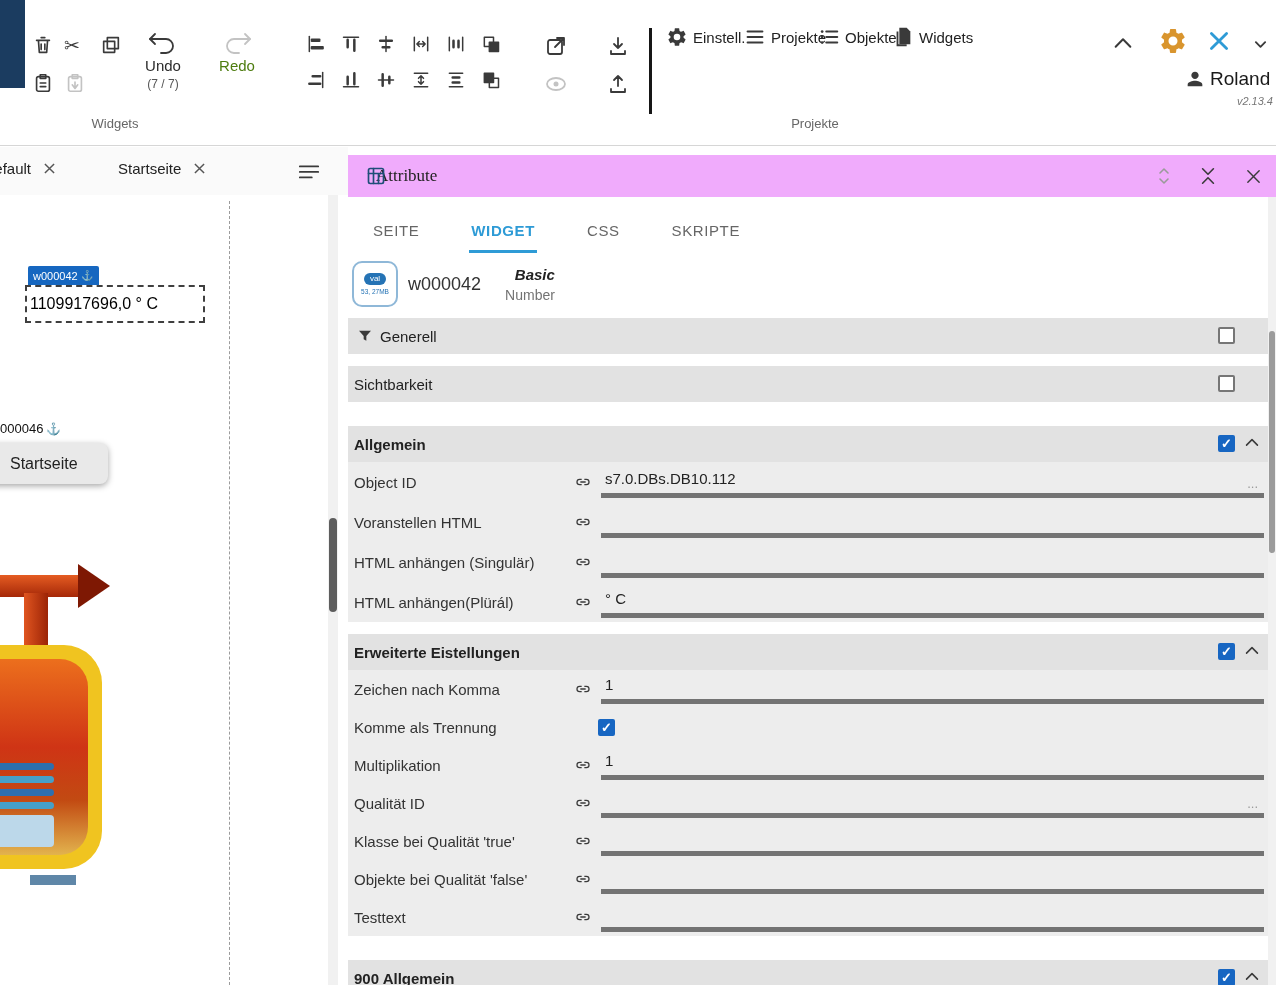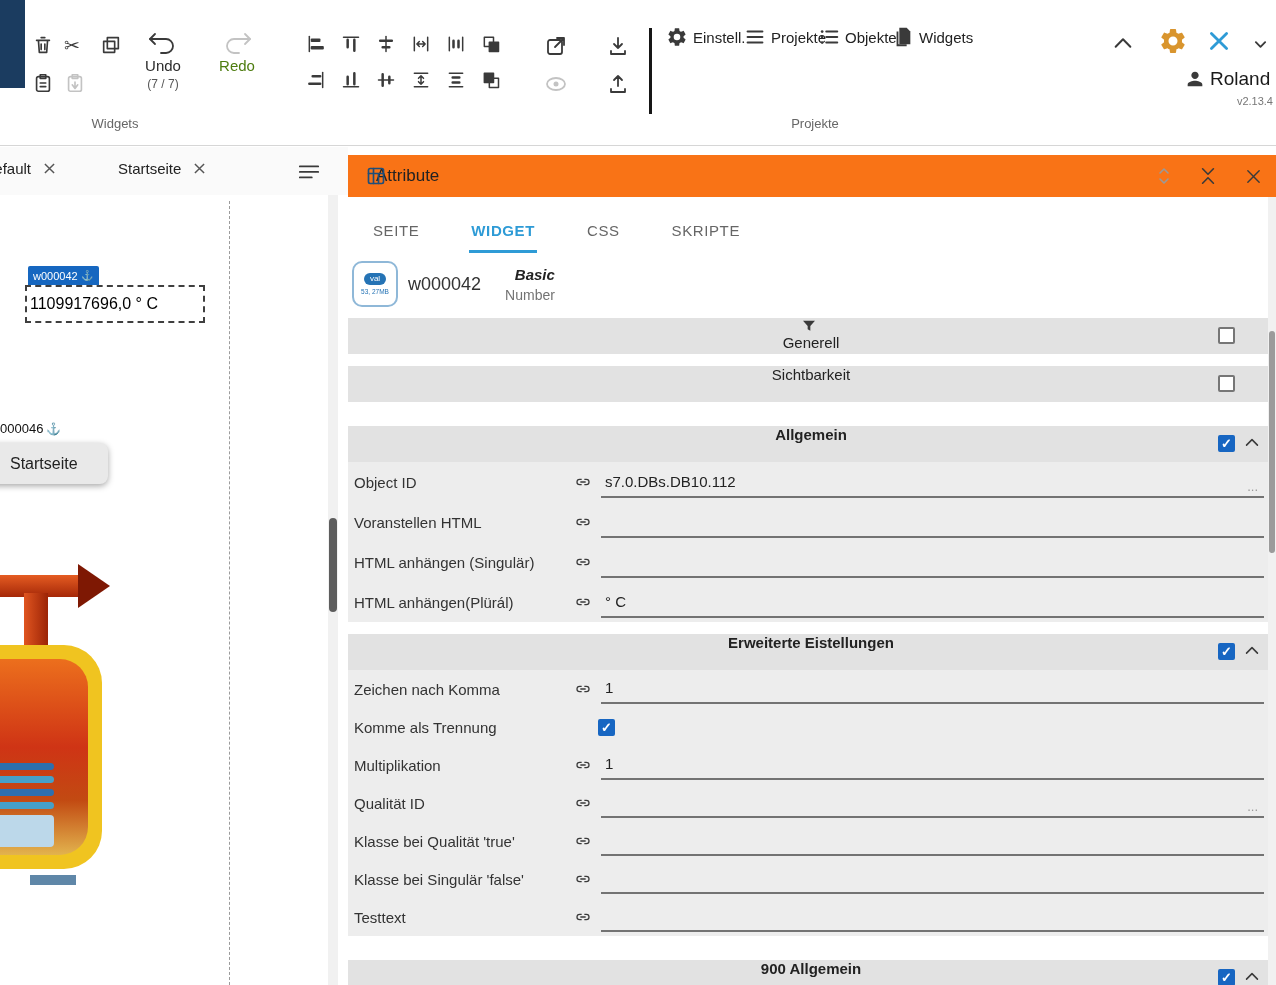--- a/index.html
+++ b/index.html
@@ -16,72 +16,72 @@
   .corner{position:absolute;left:0;top:0;width:25px;height:88px;background:#1b3c60;}
   .tb-text{position:absolute;text-align:center;color:#2b2b2b;}
   .undo-label{left:130px;top:57px;width:66px;font-size:15px;}
   .undo-count{left:130px;top:77px;width:66px;font-size:12px;color:#555;}
   .redo-label{left:206px;top:57px;width:62px;font-size:15px;color:#4d7c0f;}
   .tb-divider{position:absolute;left:649px;top:28px;width:3px;height:86px;background:#161616;}
   .menu-item{position:absolute;top:26px;width:78px;display:flex;align-items:center;gap:5px;cursor:pointer;}
   .menu-item .lbl{font-size:15px;color:#222;}
   .group-label{position:absolute;top:116px;font-size:13px;color:#666;text-align:center;}
   .user-name{position:absolute;left:1210px;top:68px;font-size:19px;color:#1a1a1a;}
-  .app-version{position:absolute;right:3px;top:95px;font-size:11px;color:#777;}
+  .app-version{position:absolute;right:3px;top:95px;font-size:11px;font-style:italic;color:#777;}
   .glyph-ico{position:absolute;font-size:19px;color:#3a3a3a;line-height:1;}
 
   
   .left-region{position:absolute;left:0;top:147px;width:348px;height:838px;background:#fff;}
   .tabbar{position:absolute;left:0;top:0;width:348px;height:48px;background:#fafafa;}
   .doc-tab{position:absolute;top:13px;display:flex;align-items:center;gap:13px;font-size:15px;color:#222;cursor:pointer;white-space:nowrap;}
   .tab-close svg{stroke:#555;stroke-width:1.6;}
   .tabbar-menu{position:absolute;left:298px;top:15px;cursor:pointer;}
   .canvas{position:absolute;left:0;top:48px;width:330px;height:790px;background:#fff;overflow:hidden;}
   .guide{position:absolute;left:229px;top:6px;height:784px;border-left:1px dashed #9b9b9b;}
   .widget-label{position:absolute;left:28px;top:71px;height:19px;background:#1667c0;color:#fff;font-size:11px;display:flex;align-items:center;gap:4px;padding:0 5px;border-radius:2px 2px 0 0;}
   .widget-box{position:absolute;left:25px;top:90px;width:180px;height:38px;border:2px dashed #3f3f3f;background:#fff;box-sizing:border-box;display:flex;align-items:center;font-size:16px;color:#000;padding-left:3px;white-space:nowrap;overflow:hidden;}
   .partial-widget{position:absolute;left:0;top:226px;font-size:13px;color:#111;display:flex;align-items:center;gap:3px;}
   .canvas-btn{position:absolute;left:-16px;top:248px;width:124px;height:41px;background:#e9e9e9;border-radius:8px;box-shadow:0 2px 6px rgba(0,0,0,.35);display:flex;align-items:center;padding-left:26px;font-size:16px;color:#222;box-sizing:border-box;cursor:pointer;}
   .canvas-scrollbar{position:absolute;left:328px;top:48px;width:10px;height:790px;background:#f1f1f1;}
   .canvas-scrollbar .handle{position:absolute;left:1px;top:323px;width:8px;height:94px;background:#5d5d5d;border-radius:4px;}
 
   
   .attr-panel{position:absolute;left:348px;top:155px;width:928px;height:830px;background:#fff;overflow:hidden;}
-  .attr-header{height:42px;background:#f97316;display:flex;align-items:center;padding:0 14px 0 18px;}
+  .attr-header{height:42px;background:#f0abfc;display:flex;align-items:center;padding:0 14px 0 18px;font-family:Liberation Serif, serif;}
   .attr-title{font-size:17px;color:#222;margin-left:10px;}
   .attr-header .controls{margin-left:auto;display:flex;align-items:center;gap:28px;}
   .attr-tabs{height:56px;display:flex;align-items:flex-end;padding:0 0 0 23px;gap:48px;background:#fff;}
   .attr-tab{font-size:15px;letter-spacing:.6px;color:#666;padding:0 2px 14px 2px;cursor:pointer;}
   .attr-tab.active{color:#2e9bd6;border-bottom:3px solid #2e9bd6;padding-bottom:11px;font-weight:700;}
   .widget-info{height:62px;display:flex;align-items:center;background:#fff;padding-left:4px;}
   .wi-iconbox{width:46px;height:46px;border:2px solid #8fb8d8;border-radius:10px;box-sizing:border-box;display:flex;flex-direction:column;align-items:center;justify-content:center;gap:3px;background:#fff;}
   .wi-pill{background:#2573b5;color:#fff;font-size:8px;line-height:12px;padding:0 6px;border-radius:6px;}
   .wi-sub{font-size:6.5px;color:#2573b5;white-space:nowrap;}
   .wi-id{font-size:18px;color:#333;margin-left:10px;}
   .wi-type{margin-left:24px;display:flex;flex-direction:column;gap:4px;align-items:flex-end;}
   .wi-cat{font-size:15px;font-weight:700;font-style:italic;color:#222;}
   .wi-kind{font-size:14px;color:#737373;}
-  .sec-bar{position:relative;height:36px;background:#e2e2e2;display:flex;align-items:center;padding-left:6px;width:920px;box-sizing:border-box;flex-direction:column;}
+  .sec-bar{position:relative;height:36px;background:#e2e2e2;display:flex;align-items:center;padding-left:6px;width:920px;box-sizing:border-box;}
   .sec-bar.gap-top{margin-top:3px;}
   .sec-bar.gap12{margin-top:12px;}
   .sec-bar.gap11{margin-top:24px;}
   .sec-label{font-size:15px;color:#222;}
   .sec-label.bold{font-weight:700;}
   .sec-bar .funnel{margin:0 7px 0 3px;}
   .cb{width:17px;height:17px;border:2px solid #767676;border-radius:2px;background:#fff;box-sizing:border-box;display:flex;align-items:center;justify-content:center;cursor:pointer;}
   .cb.checked{background:#1766c2;border-color:#1766c2;}
   .cb.checked::after{content:"✓";color:#fff;font-size:13px;font-weight:700;line-height:1;}
   .sec-bar .cb{position:absolute;right:33px;top:9px;}
   .sec-bar .chev{position:absolute;right:9px;top:11px;}
   .sec-content{width:920px;background:#ededed;}
   .row{display:flex;align-items:center;height:40px;padding-left:6px;box-sizing:border-box;position:relative;}
   .sec-content.tight .row{height:38px;}
   .row-label{width:221px;font-size:15px;color:#333;flex:none;}
   .link-ico{flex:none;width:18px;cursor:pointer;}
-  .field{flex:1;height:30px;align-self:flex-end;margin:0 4px 4px 8px;border-bottom:2px solid #737373;display:flex;align-items:center;padding-left:4px;position:relative;cursor:text;}
+  .field{flex:1;height:30px;align-self:flex-end;margin:0 4px 4px 8px;border-bottom:5px solid #737373;display:flex;align-items:center;padding-left:4px;position:relative;cursor:text;}
   .field-val{font-size:15px;color:#222;}
   .more{position:absolute;right:6px;bottom:2px;font-size:13px;color:#9a9a9a;cursor:pointer;}
   .row .row-cbx{margin-left:23px;}
   .attr-scrollbar{position:absolute;right:0;top:42px;width:8px;height:788px;background:#f1f1f1;}
   .attr-scrollbar .handle{position:absolute;left:1px;top:134px;width:6px;height:222px;background:#9b9b9b;border-radius:3px;}
 </style>
 </head>
 <body>
 
 <div class="screen">
@@ -555,21 +555,21 @@
         <span class="link-ico ic fillic" style="position:static">
           <svg width="16" height="16" viewBox="0 0 24 24">
               <path d="M3.9 12a3.1 3.1 0 0 1 3.1-3.1h3V7H7a5 5 0 0 0 0 10h3v-1.9H7A3.1 3.1 0 0 1 3.9 12zM8 13h8v-2H8v2zm9-6h-3v1.9h3a3.1 3.1 0 1 1 0 6.2h-3V17h3a5 5 0 0 0 0-10z"></path>
             </svg>
           </span>
         <div class="field">
           <span class="field-val"></span>
         </div>
       </div>
       <div class="row">
-        <span class="row-label">Klasse bei Singulär 'false'</span>
+        <span class="row-label">Objekte bei Qualität 'false'</span>
         <span class="link-ico ic fillic" style="position:static">
           <svg width="16" height="16" viewBox="0 0 24 24">
               <path d="M3.9 12a3.1 3.1 0 0 1 3.1-3.1h3V7H7a5 5 0 0 0 0 10h3v-1.9H7A3.1 3.1 0 0 1 3.9 12zM8 13h8v-2H8v2zm9-6h-3v1.9h3a3.1 3.1 0 1 1 0 6.2h-3V17h3a5 5 0 0 0 0-10z"></path>
             </svg>
           </span>
         <div class="field">
           <span class="field-val"></span>
         </div>
       </div>
       <div class="row">

